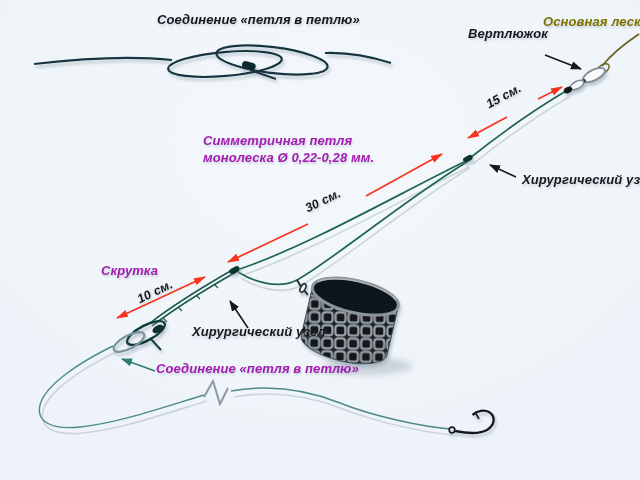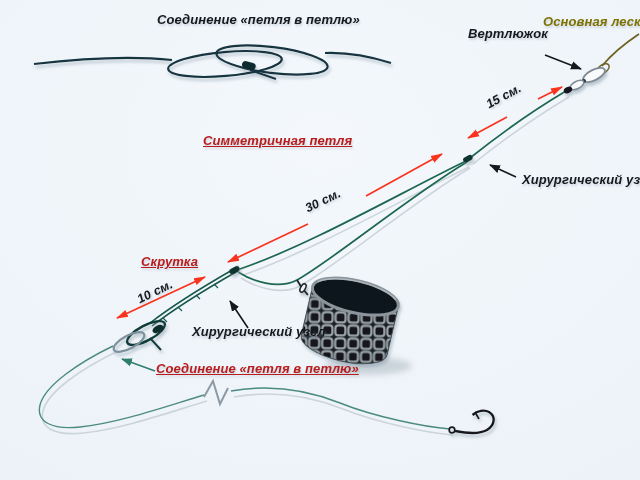--- a/index.html
+++ b/index.html
@@ -8,21 +8,21 @@
     background:radial-gradient(120% 120% at 50% 30%, #f4f8fc 0%, #ecf2f8 70%, #e7eef5 100%);
     font-family:"Liberation Sans", sans-serif;
   }
   #stage{position:absolute;inset:0;width:640px;height:352px;}
   svg{position:absolute;left:0;top:0;}
   .lbl{
     position:absolute;font-style:italic;font-weight:700;font-size:13px;
     color:#15181c;white-space:nowrap;letter-spacing:.1px;
     text-shadow:1px 2px 2px rgba(120,140,160,.30);
   }
-  .teal{color:#b91c1c;text-decoration:underline;}
+  .teal{color:#a21caf;}
   .olive{color:#7e7300;}
   .dist{font-size:12.5px;transform-origin:left center;}
   .two-line{line-height:1.32;}
 </style>
 </head>
 <body>
 
 <div id="stage">
 
 <svg width="640" height="480" viewBox="0 0 640 480" aria-hidden="true">
@@ -138,23 +138,24 @@
   </g>
   <path d="M155,371 L122,359" stroke="#2e7d6e" stroke-width="1.6" fill="none" marker-end="url(#mT)"></path>
 </svg>
 
 <div class="lbl" style="left:157px;top:12px;">Соединение «петля в петлю»</div>
 <div class="lbl olive" style="left:543px;top:14px;">Основная леска</div>
 <div class="lbl" style="left:468px;top:26px;">Вертлюжок</div>
 
 <div class="lbl teal two-line" style="left:203px;top:132px;">
   <div>Симметричная петля</div>
+  <div>монолеска Ø 0,22-0,28 мм.</div>
 </div>
 
 <div class="lbl dist" style="left:487px;top:98px;transform:rotate(-28deg);">15 см.</div>
 <div class="lbl" style="left:522px;top:172px;">Хирургический узел</div>
 <div class="lbl dist" style="left:306px;top:202px;transform:rotate(-26deg);">30 см.</div>
-<div class="lbl teal" style="left:101px;top:254px;margin-left:40px;">Скрутка</div>
+<div class="lbl teal" style="left:101px;top:263px;">Скрутка</div>
 <div class="lbl dist" style="left:138px;top:293px;transform:rotate(-26deg);">10 см.</div>
 <div class="lbl" style="left:192px;top:324px;">Хирургический узел</div>
 <div class="lbl teal" style="left:156px;top:361px;">Соединение «петля в петлю»</div>
 
 </div>
 
 </body></html>

